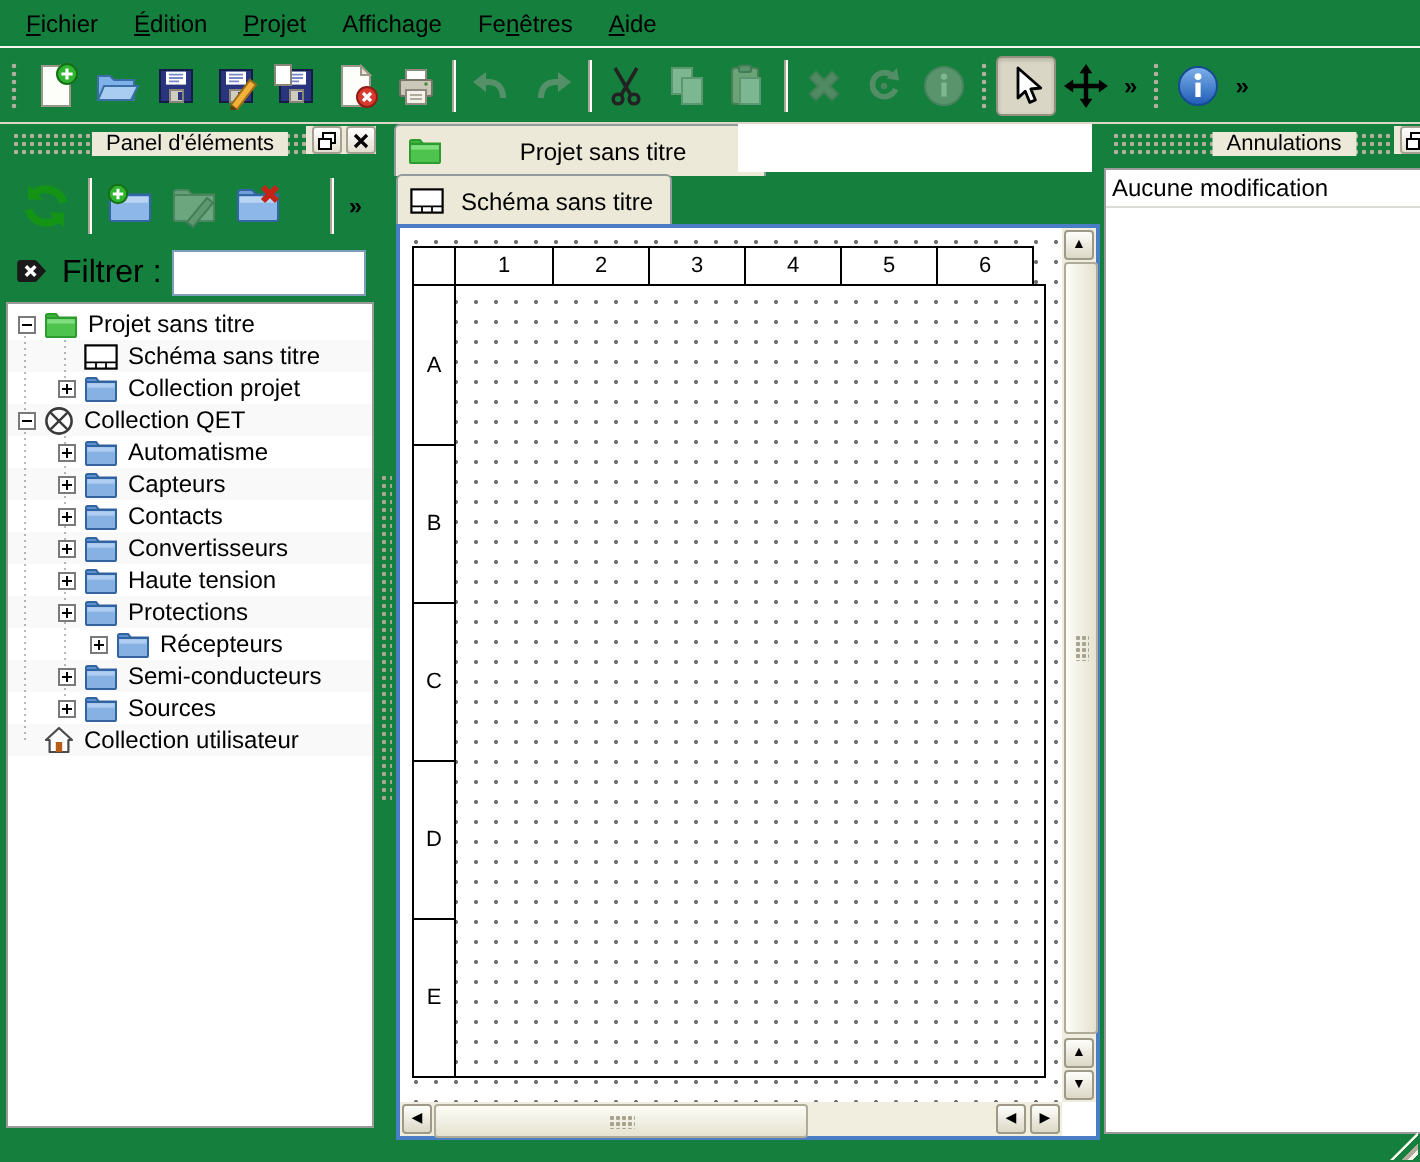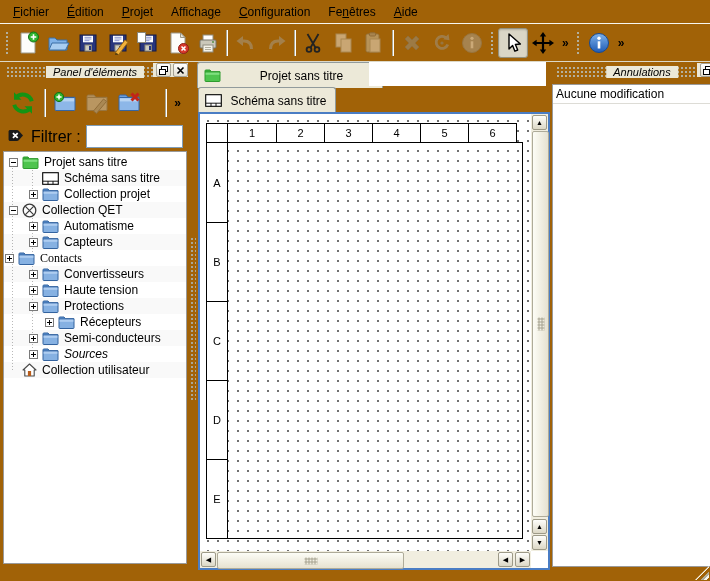--- a/index.html
+++ b/index.html
@@ -1,16 +1,16 @@
 <!DOCTYPE html>
 <html><head>
 <meta charset="utf-8">
 <style>
   html,body{margin:0;padding:0;}
-  #app{position:relative;width:710px;height:581px;background:#a16207;
+  #app{position:relative;width:710px;height:581px;background:#15803d;
        font-family:"Liberation Sans",sans-serif;font-size:11px;color:#000;overflow:hidden;}
 
   
   .menubar{position:absolute;left:0;top:0;right:0;height:23px;display:flex;align-items:center;
            padding-left:4px;border-bottom:1px solid #f7f6f0;}
   .menu-item{padding:4px 9px;font-size:12px;white-space:nowrap;}
   .menu-item u{text-decoration:underline;}
 
   
   .toolbar{position:absolute;left:0;top:24px;right:0;height:37px;display:flex;align-items:center;
@@ -24,21 +24,21 @@
   .tb-btn.pressed{border-color:#94917e;background:#dad6c6;box-shadow:inset 0 1px 2px rgba(0,0,0,.18);}
   .tb-btn.disabled .tb-icon{opacity:.45;filter:grayscale(55%);}
   .tb-icon{display:inline-flex;}
   .toolbar .tb-icon svg{width:24px;height:24px;}
   .tb-chevron{font-size:12px;font-weight:bold;padding:0 4px;cursor:default;}
 
   
   .dock{position:absolute;}
   #left-dock{left:2px;top:62px;width:186px;height:516px;}
   #right-dock{left:552px;top:62px;width:180px;height:516px;}
-  .dock-title{position:relative;height:19px;font-style:italic;}
+  .dock-title{position:relative;height:19px;}
   .dock-title::before{content:"";position:absolute;left:4px;right:4px;top:4px;bottom:4px;
     background-image:radial-gradient(#b5b19e 1px,transparent 1.2px);background-size:4px 4px;}
   .dock-title-label{position:absolute;left:50%;top:50%;transform:translate(-50%,-50%);
     background:#ece9d8;padding:0 7px;font-size:11px;white-space:nowrap;z-index:2;}
   .dock-btns{position:absolute;right:0;top:1px;display:flex;gap:2px;background:#ece9d8;
     padding-left:3px;z-index:2;}
   .dock-btn{width:15px;height:14px;border:1px solid #a5a294;border-radius:2px;
     background:linear-gradient(#ffffff,#e3dfd0);display:flex;align-items:center;justify-content:center;padding:0;}
 
   
@@ -132,21 +132,20 @@
 </head>
 <body>
 
 <div id="app">
 
   <div class="menubar" id="menubar">
       <div class="menu-item"><u>F</u>ichier</div>
       <div class="menu-item"><u>É</u>dition</div>
       <div class="menu-item"><u>P</u>rojet</div>
       <div class="menu-item">Afficha<u>g</u>e</div>
-      <div class="menu-item"><u>C</u>onfiguration</div>
       <div class="menu-item">Fe<u>n</u>êtres</div>
       <div class="menu-item"><u>A</u>ide</div>
     </div>
 
   <div class="toolbar" id="main-toolbar">
       <div class="tb-handle"></div>
       <button class="tb-btn">
         <span class="tb-icon">
           <svg viewBox="0 0 24 24">
             <path d="M5 2h9.5L19 6.5V22H5z" fill="#fdfdfa" stroke="#9b988a"></path>
@@ -489,21 +488,21 @@
           </span>
           <span class="t-icon">
             <svg width="17" height="13" viewBox="0 0 17 13">
               <path d="M1 3.5V1.8C1 1.3 1.4 1 1.9 1H6l1.4 1.7H16v1z" fill="#5d92d1" stroke="#33639f"></path>
               <rect x="1" y="3" width="15" height="9.5" rx="0.8" fill="#86b1e2" stroke="#33639f"></rect>
               <rect x="1.6" y="3.6" width="13.8" height="2.2" fill="#aecdf0"></rect>
             </svg>
           </span>
           <span class="t-label">Capteurs</span>
         </div>
-        <div class="tree-row" style=" font-family: Liberation Serif, serif;">
+        <div class="tree-row" style="padding-left: 24px;">
           <span class="exp">
             <svg width="9" height="9" viewBox="0 0 9 9">
               <rect x="0.5" y="0.5" width="8" height="8" fill="#fff" stroke="#7a7a7a"></rect>
               <path d="M2 4.5h5M4.5 2v5" stroke="#000"></path>
             </svg>
           </span>
           <span class="t-icon">
             <svg width="17" height="13" viewBox="0 0 17 13">
               <path d="M1 3.5V1.8C1 1.3 1.4 1 1.9 1H6l1.4 1.7H16v1z" fill="#5d92d1" stroke="#33639f"></path>
               <rect x="1" y="3" width="15" height="9.5" rx="0.8" fill="#86b1e2" stroke="#33639f"></rect>
@@ -585,21 +584,21 @@
           </span>
           <span class="t-icon">
             <svg width="17" height="13" viewBox="0 0 17 13">
               <path d="M1 3.5V1.8C1 1.3 1.4 1 1.9 1H6l1.4 1.7H16v1z" fill="#5d92d1" stroke="#33639f"></path>
               <rect x="1" y="3" width="15" height="9.5" rx="0.8" fill="#86b1e2" stroke="#33639f"></rect>
               <rect x="1.6" y="3.6" width="13.8" height="2.2" fill="#aecdf0"></rect>
             </svg>
           </span>
           <span class="t-label">Semi-conducteurs</span>
         </div>
-        <div class="tree-row" style="padding-left: 24px; font-style: italic;">
+        <div class="tree-row" style="padding-left: 24px;">
           <span class="exp">
             <svg width="9" height="9" viewBox="0 0 9 9">
               <rect x="0.5" y="0.5" width="8" height="8" fill="#fff" stroke="#7a7a7a"></rect>
               <path d="M2 4.5h5M4.5 2v5" stroke="#000"></path>
             </svg>
           </span>
           <span class="t-icon">
             <svg width="17" height="13" viewBox="0 0 17 13">
               <path d="M1 3.5V1.8C1 1.3 1.4 1 1.9 1H6l1.4 1.7H16v1z" fill="#5d92d1" stroke="#33639f"></path>
               <rect x="1" y="3" width="15" height="9.5" rx="0.8" fill="#86b1e2" stroke="#33639f"></rect>

